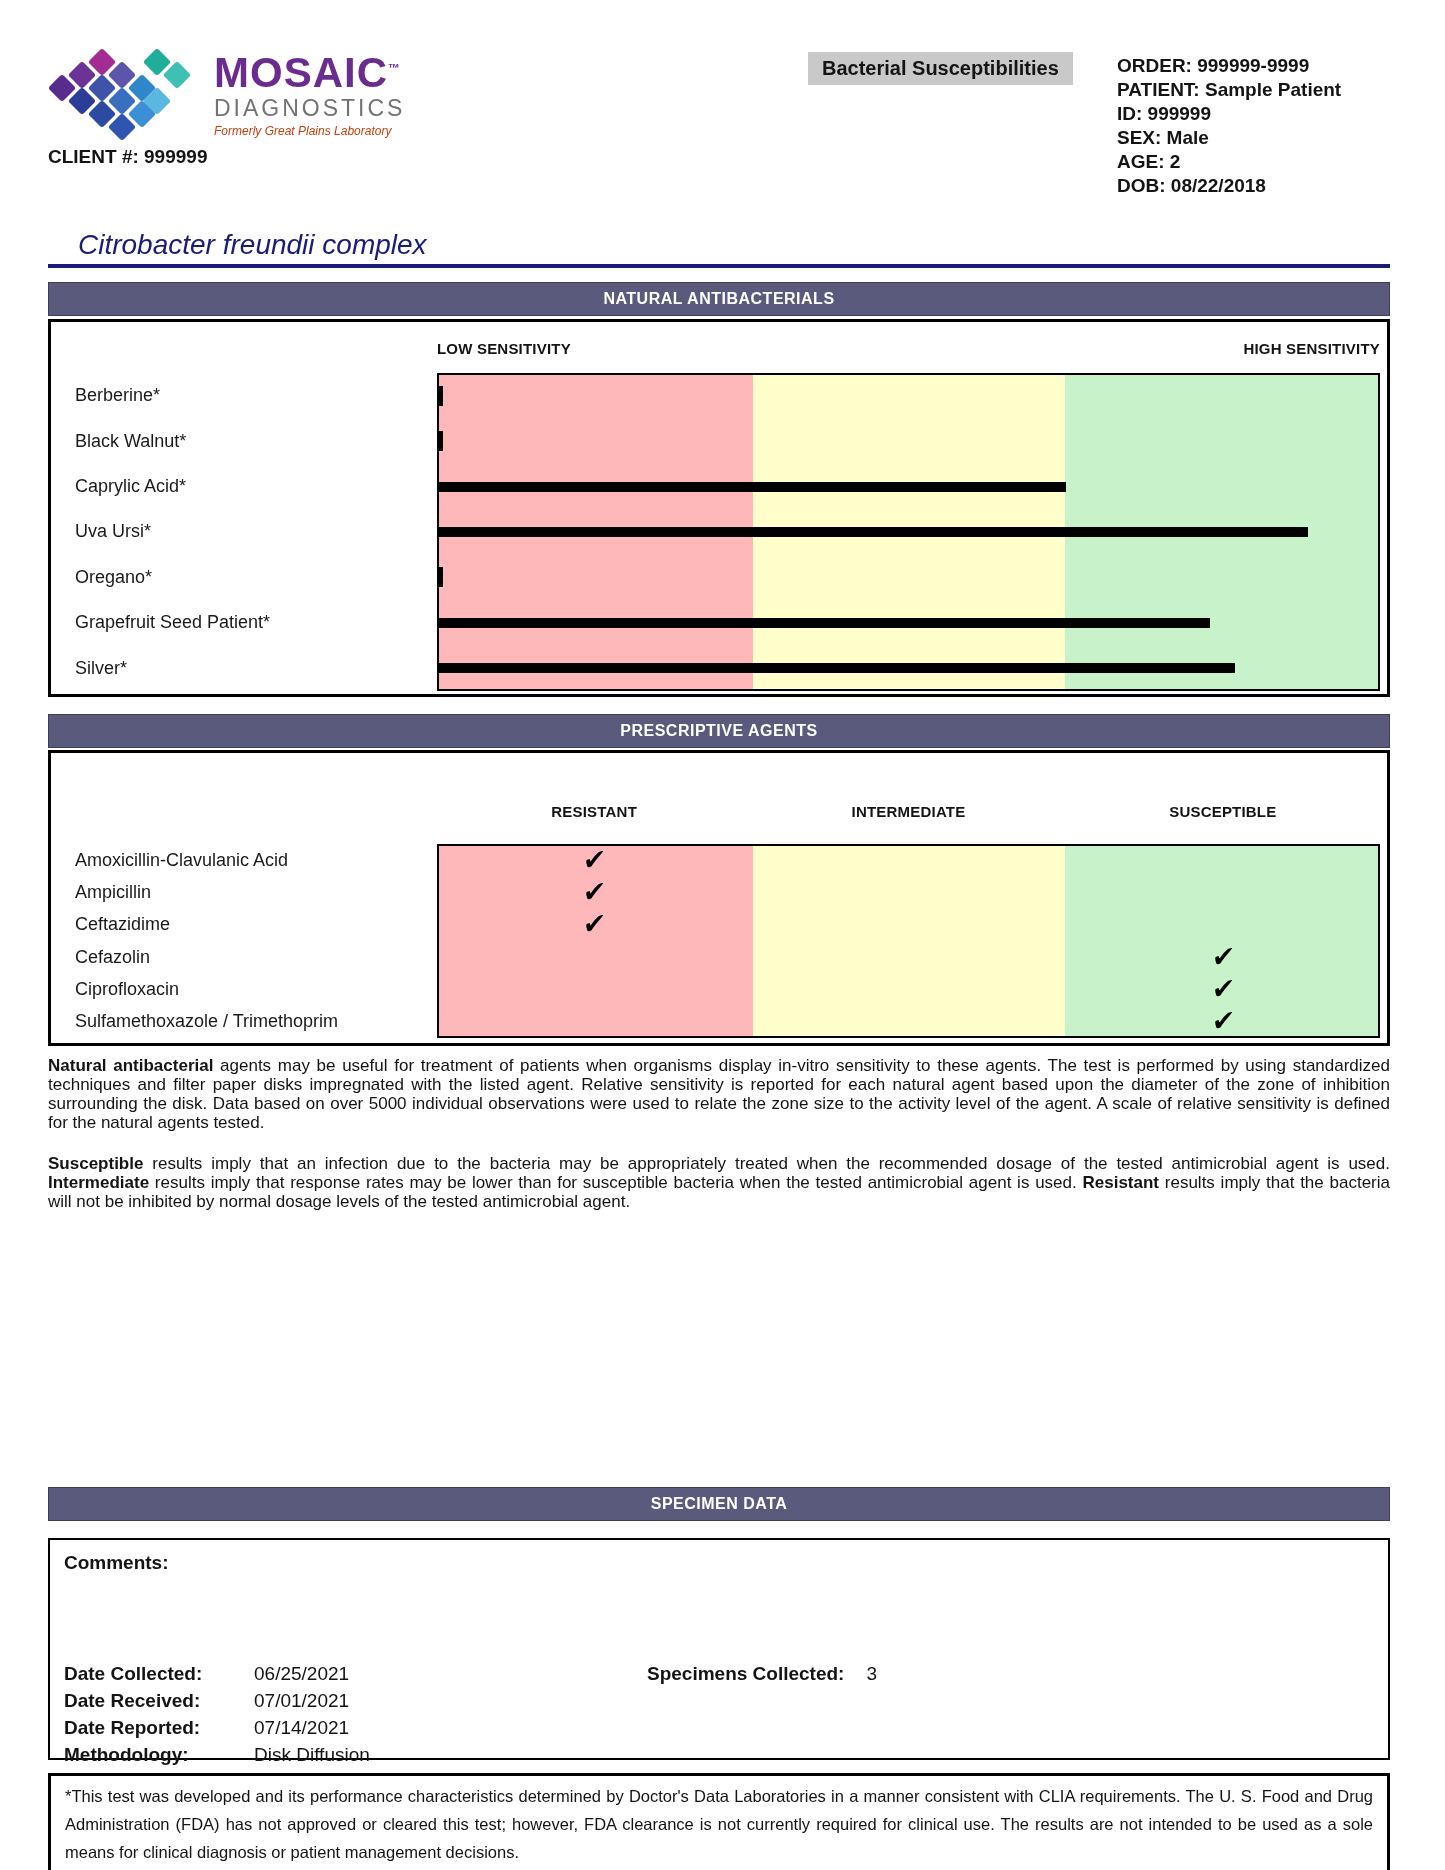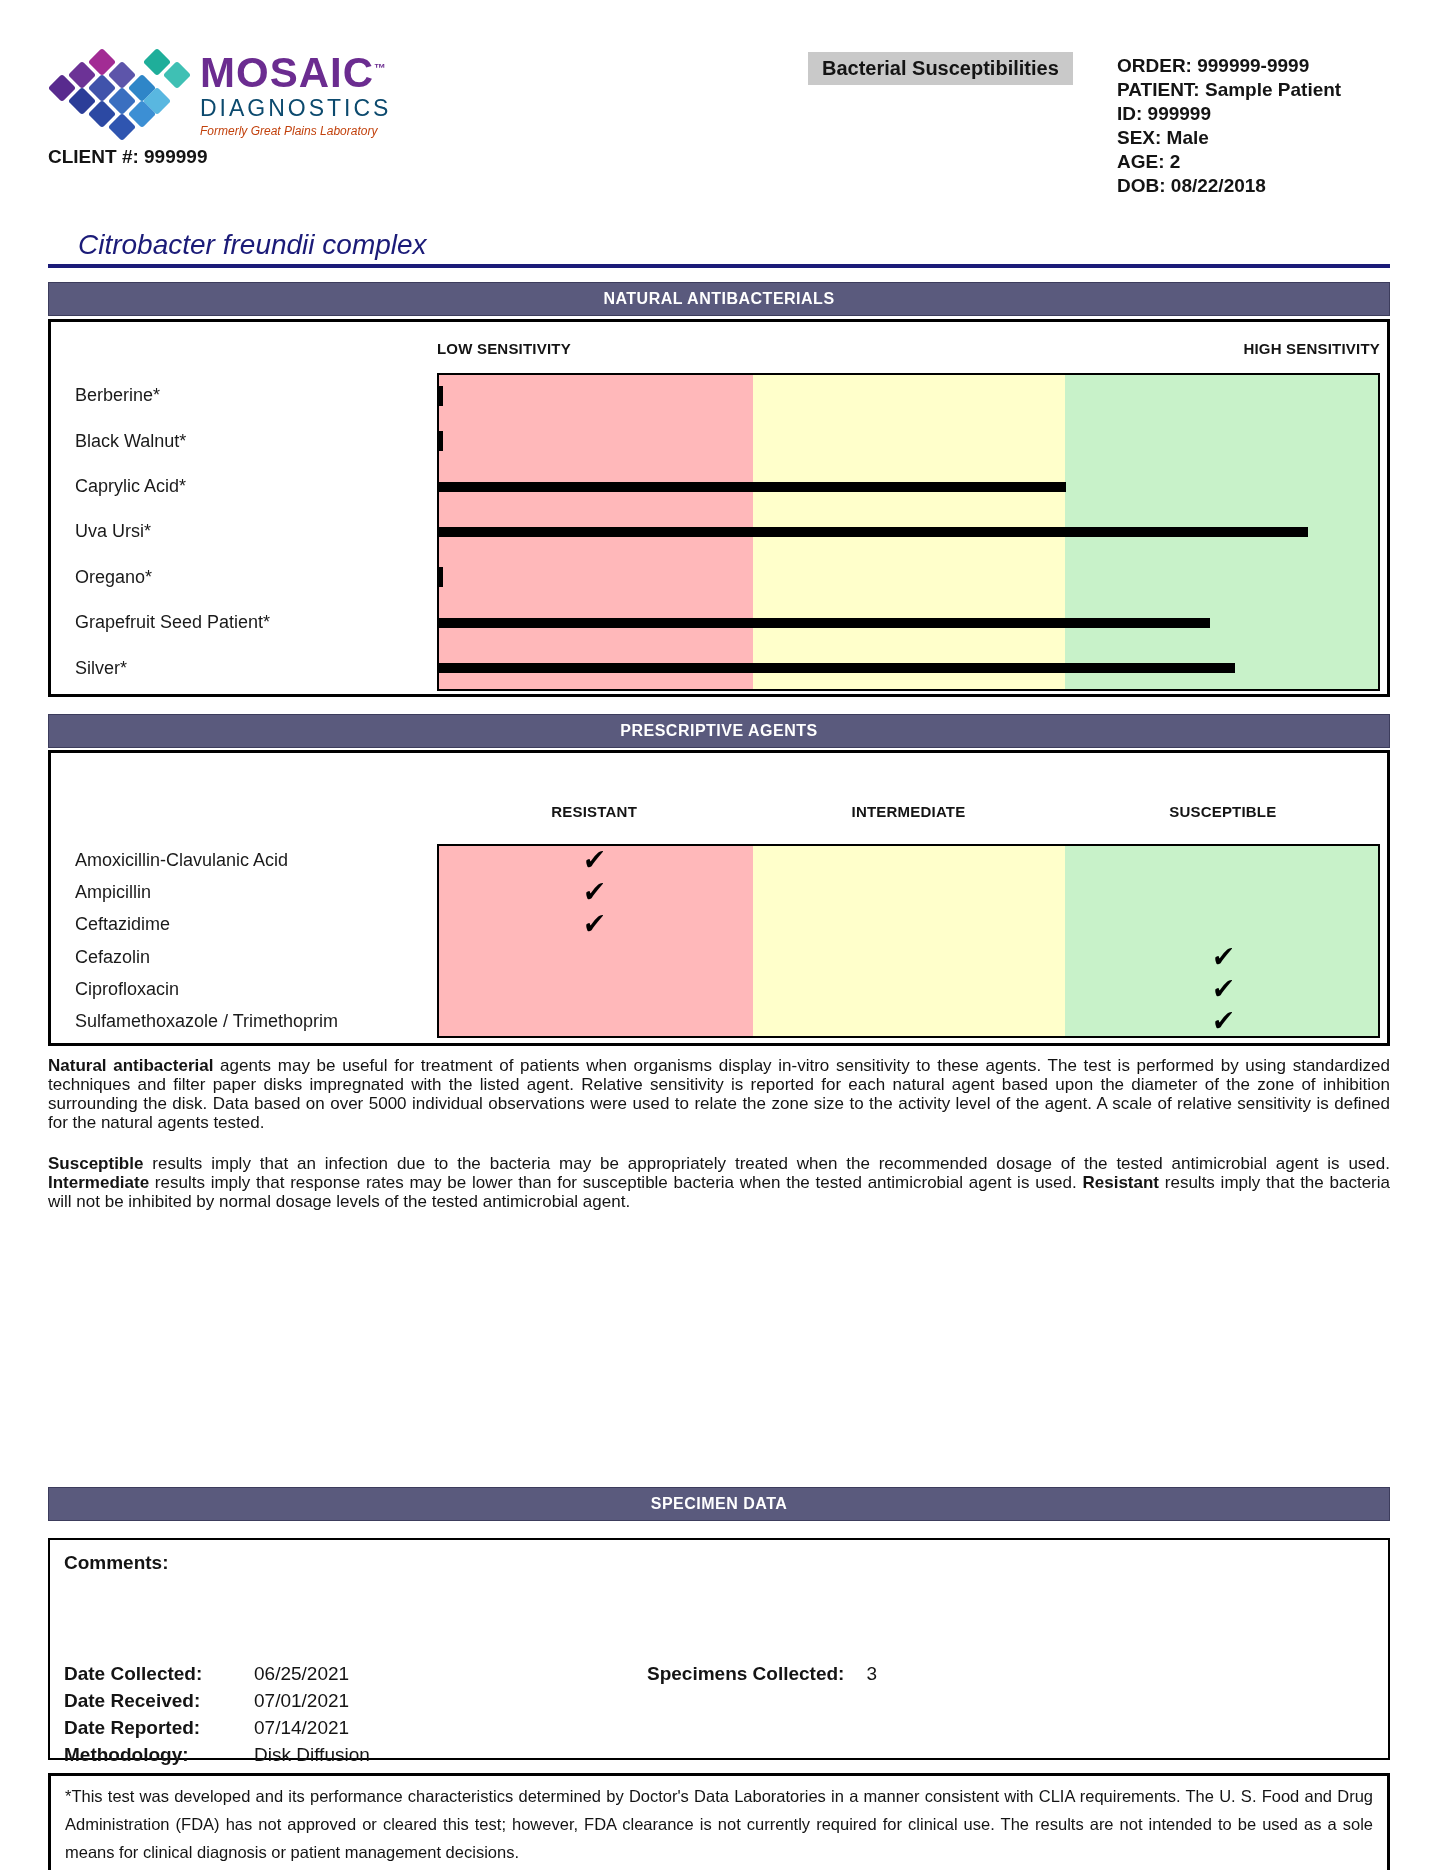--- a/index.html
+++ b/index.html
@@ -2,24 +2,24 @@
 <html style="--slate: #5a5a7d; --pink: #ffb8ba; --yellow: #ffffcb; --green: #c8f2c9; --navy: #1b1b78; --badge_bg: #c9c9c9; --brand_purple: #6b2c90;"><head>
 <meta charset="utf-8">
 <style>
   * { margin:0; padding:0; box-sizing:border-box; }
   body { background:#e8e8e8; font-family:"Liberation Sans","DejaVu Sans",sans-serif; color:#141414; }
   .page { position:relative; width:1445px; height:1870px; background:#ffffff; margin:0 auto; overflow:hidden; }
 
   
   .logo-tiles { position:absolute; left:52px; top:52px; width:140px; height:90px; }
   .logo-tiles .tile { position:absolute; width:20px; height:20px; transform:rotate(45deg); border-radius:3px; }
-  .logo-text { position:absolute; left:200px; top:46px; width:260px; }
+  .logo-text { position:absolute; left:214px; top:46px; width:260px; }
   .brand { font-size:42px; font-weight:bold; color:var(--brand_purple); letter-spacing:1px; line-height:44px; }
   .brand sup { font-size:12px; font-weight:bold; }
-  .brand-sub { font-size:23px; color:#0c4a6e; letter-spacing:3px; line-height:26px; }
+  .brand-sub { font-size:23px; color:#737373; letter-spacing:3px; line-height:26px; }
   .brand-tag { font-size:12px; font-style:italic; color:#c2410c; margin-top:3px; }
   .client { position:absolute; left:48px; top:146px; font-size:19px; font-weight:bold; }
   .badge { position:absolute; left:808px; top:52px; background:var(--badge_bg); padding:5px 14px; font-size:20px; font-weight:bold; }
   .patient { position:absolute; left:1117px; top:54px; font-size:19px; font-weight:bold; line-height:24px; }
 
   
   .content { position:absolute; left:48px; top:228px; width:1342px; }
   .title { margin-left:30px; font-size:28px; line-height:34px; font-style:italic; color:var(--navy); }
   .title-rule { border-bottom:4px solid var(--navy); margin-top:2px; }
 

